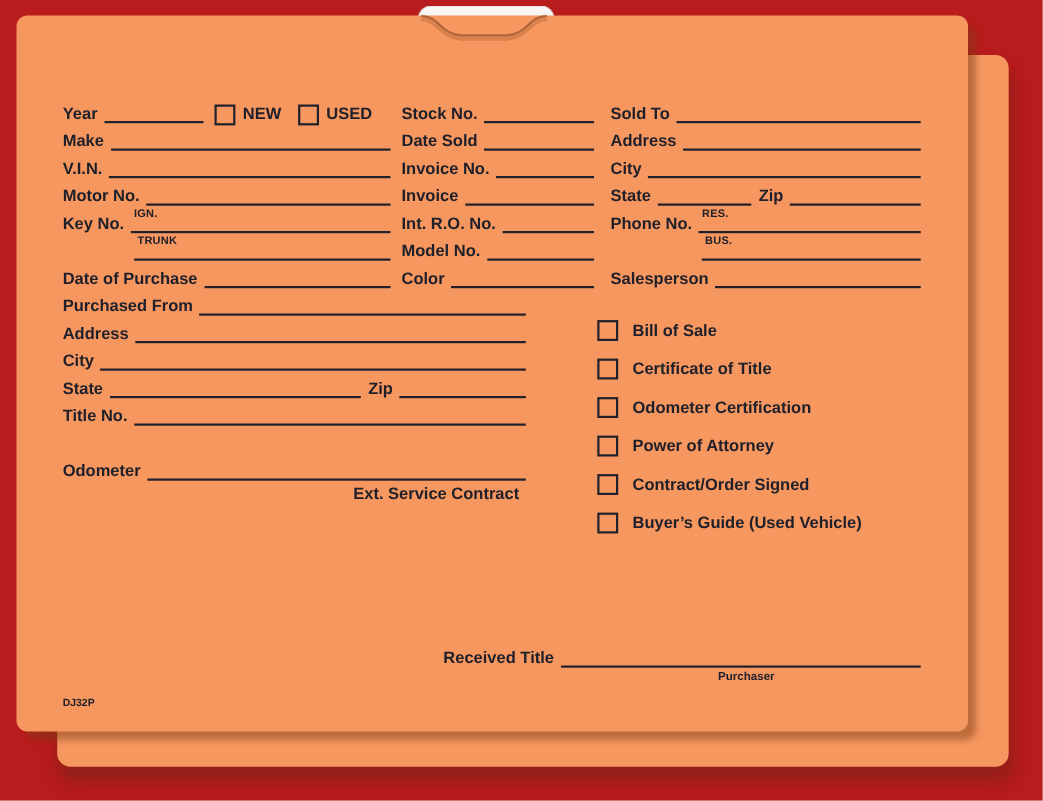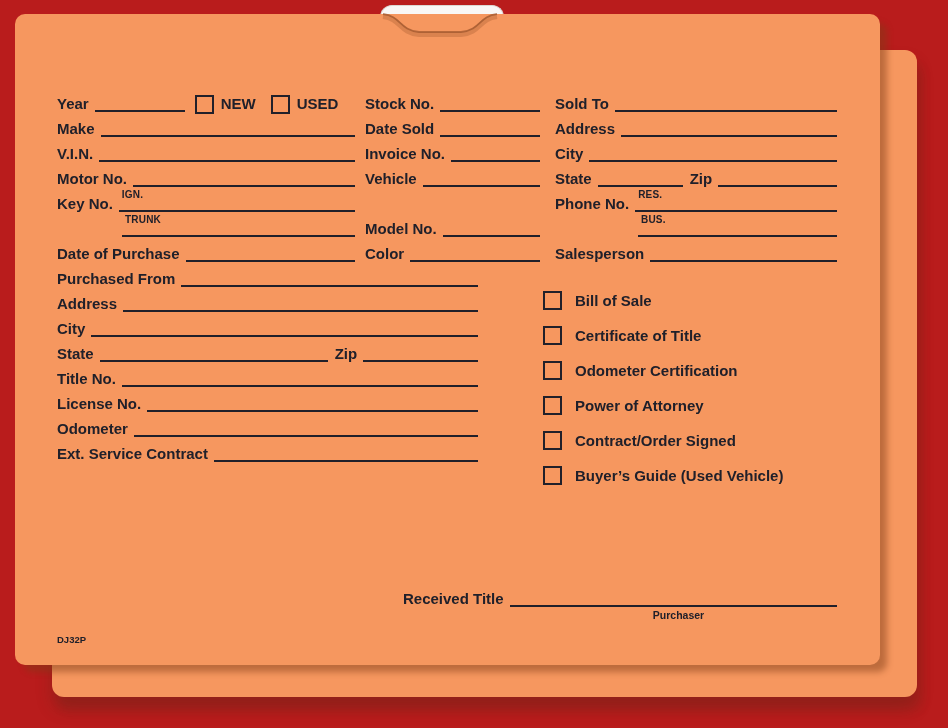--- a/index.html
+++ b/index.html
@@ -125,49 +125,49 @@
         <div class="ln w228"></div>
         <span class="lbl mid">Zip</span>
         <div class="ln"></div>
       </div>
 
       <div class="row" style="left:42px;top:353px;width:421px;align-items:flex-end;">
         <span class="lbl">Title No.</span>
         <div class="ln"></div>
       </div>
 
-      <div class="row" style="left:42px;top:378px;width:421px;">
-        <span class="lbl">License No.</span>
-        <div class="ln"></div>
-      </div>
 
       <div class="row" style="left:42px;top:403px;width:421px;">
         <span class="lbl">Odometer</span>
         <div class="ln"></div>
       </div>
 
-      <div class="row" style="left:42px;top:428px;width:421px;">
+      <div class="row" style="left:42px;top:428px;width:421px;flex-direction:column;">
         <span class="lbl">Ext. Service Contract</span>
         <div class="ln"></div>
       </div>
 
       <div class="row" style="left:350px;top:78px;width:175px;">
         <span class="lbl">Stock No.</span>
         <div class="ln"></div>
       </div>
       <div class="row" style="left:350px;top:103px;width:175px;">
         <span class="lbl">Date Sold</span>
         <div class="ln"></div>
       </div>
       <div class="row" style="left:350px;top:128px;width:175px;">
         <span class="lbl">Invoice No.</span>
         <div class="ln"></div>
       </div>
       <div class="row" style="left:350px;top:153px;width:175px;">
-        <span class="lbl">Vehicle</span>
+        <span class="lbl">Invoice</span>
+        <div class="ln"></div>
+      </div>
+      <div class="row" style="left:350px;top:178px;width:175px;">
+        <span class="lbl">Int. R.O. No.</span>
         <div class="ln"></div>
       </div>
       <div class="row" style="left:350px;top:203px;width:175px;">
         <span class="lbl">Model No.</span>
         <div class="ln"></div>
       </div>
       <div class="row" style="left:350px;top:228px;width:175px;">
         <span class="lbl">Color</span>
         <div class="ln"></div>
       </div>

